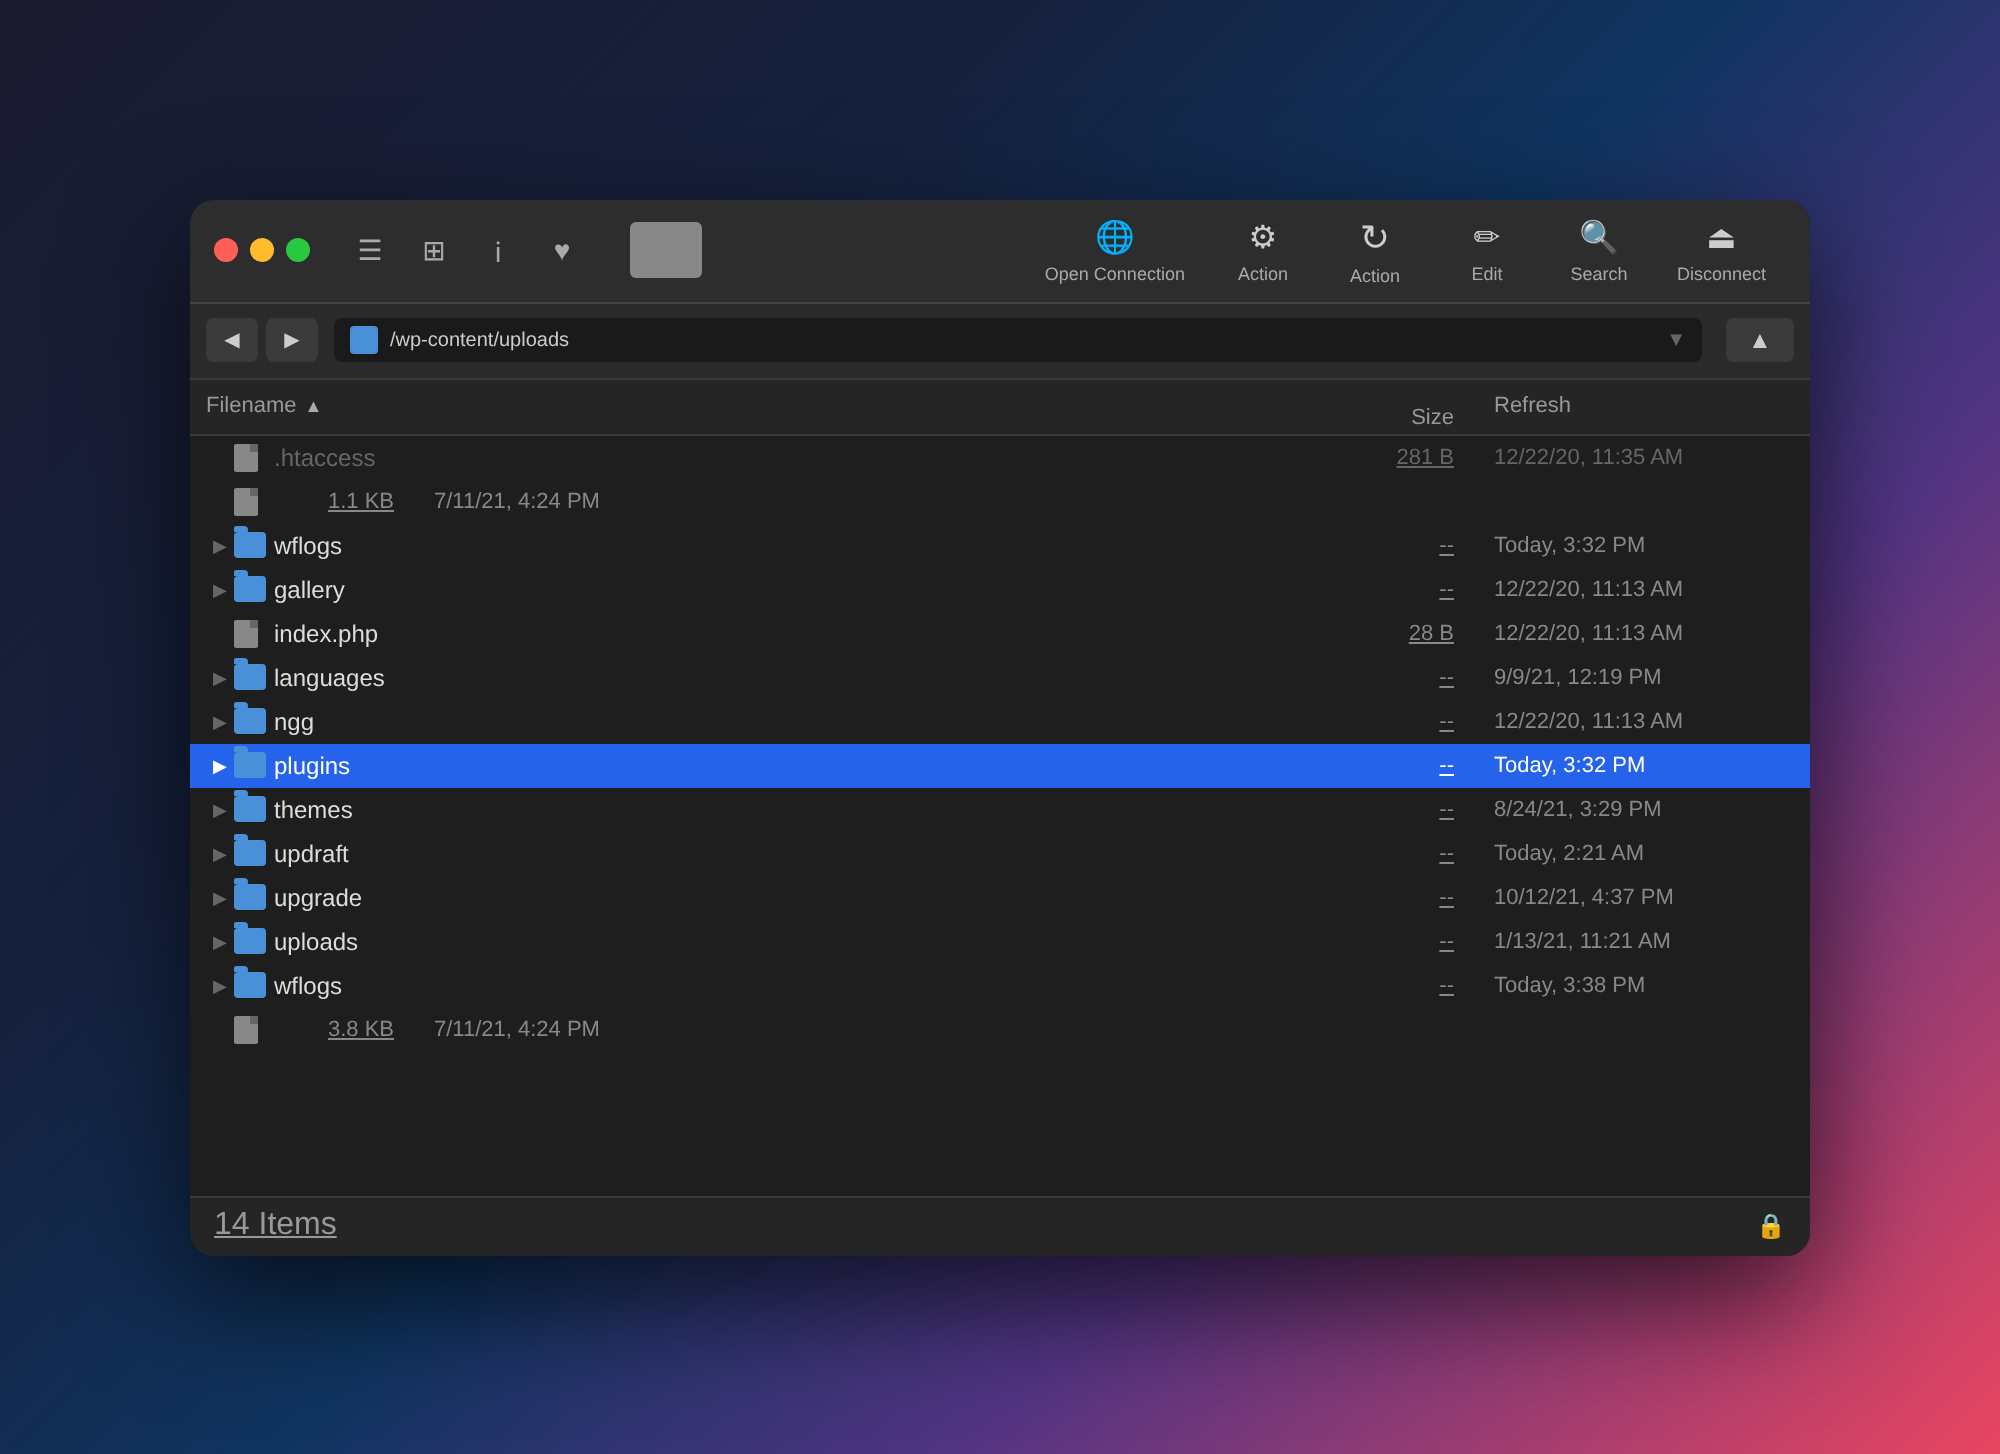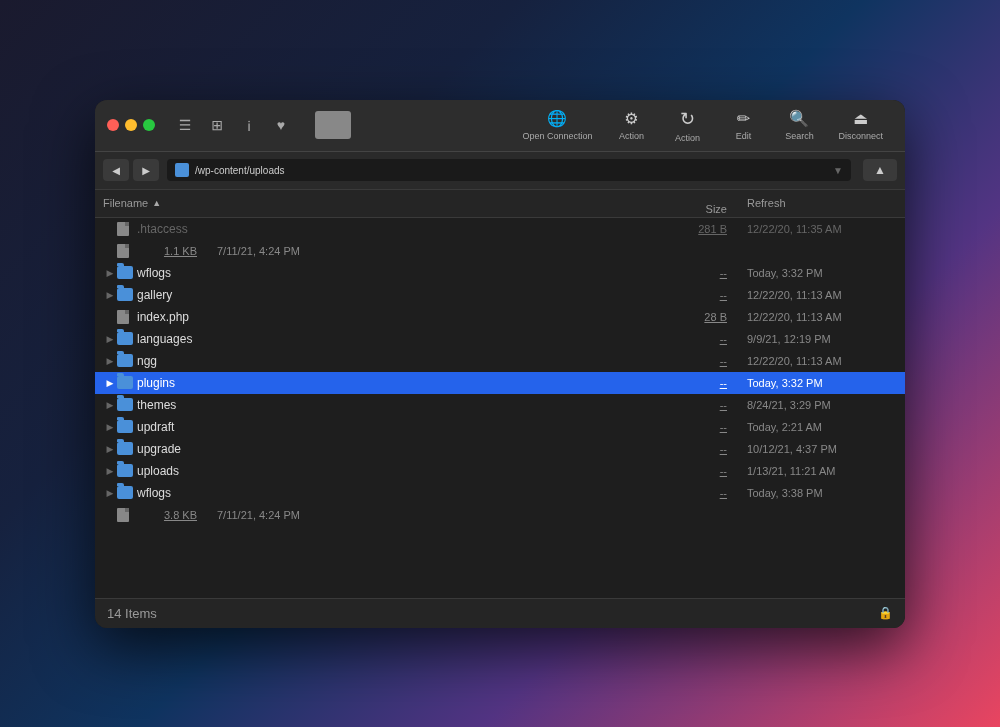--- a/index.html
+++ b/index.html
@@ -320,22 +320,23 @@
       background: #252525;
       height: 30px;
       display: flex;
       align-items: center;
       padding: 0 12px;
       border-top: 1px solid #3a3a3a;
       justify-content: space-between;
     }
 
     .status-text {
-      font-size: 13px;
+      font-size: 16px;
       color: #999;
+      text-decoration: underline;
     }
 
     .lock-icon {
       font-size: 12px;
       color: #666;
     }
   </style>
 </head>
 <body>
 

